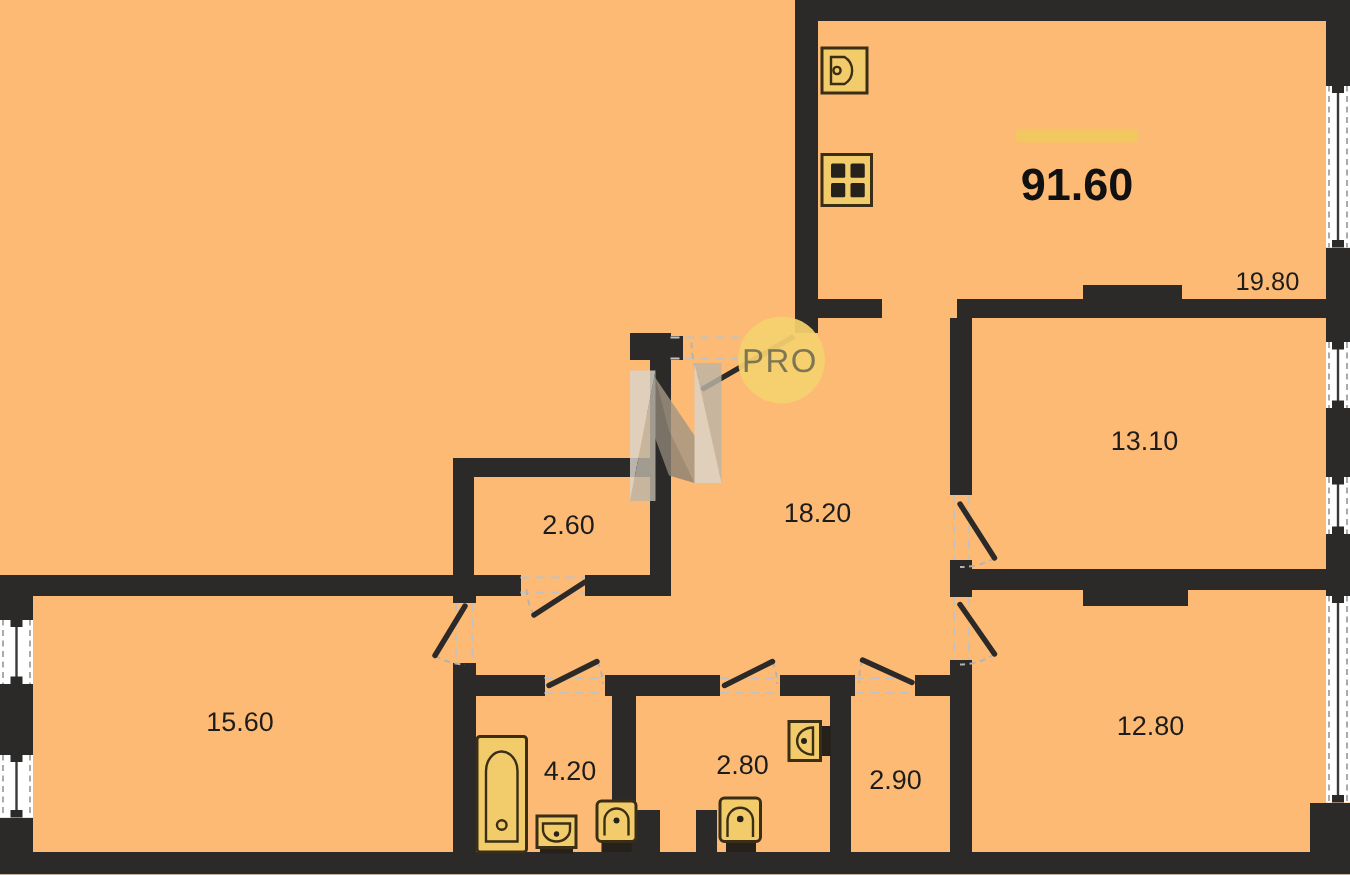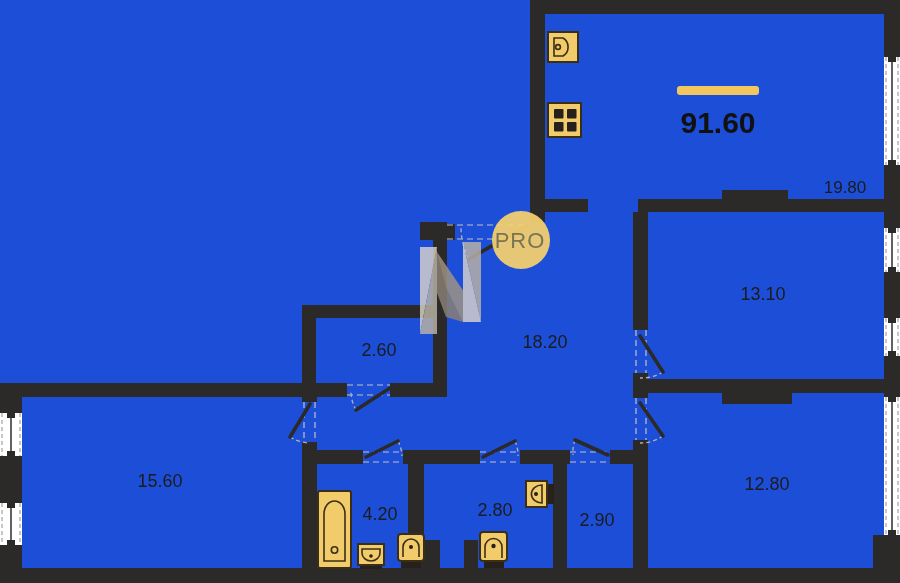--- a/index.html
+++ b/index.html
@@ -1,16 +1,16 @@
 <!DOCTYPE html>
 <html><head>
 <meta charset="utf-8">
 <style>
   html,body{margin:0;padding:0;background:#ffffff;}
-  .stage{position:relative;width:900px;height:583px;background:#1d4ed8;overflow:hidden;
+  .stage{position:relative;width:900px;height:583px;background:#fdba74;overflow:hidden;
          font-family:"Liberation Sans",sans-serif;}
   svg text{font-family:"Liberation Sans",sans-serif;fill:#1c1c1c;}
   .room-label{font-size:18px;}
   .side-label{font-size:17px;}
   .total-label{font-size:30px;font-weight:700;fill:#111111;}
   .wm-text{font-size:22px;fill:#60604f;opacity:.8;letter-spacing:1px;}
   .wall{fill:#2b2a28;}
   .leaf{stroke:#2b2a28;stroke-width:3.6;stroke-linecap:round;fill:none;}
   .arc{stroke:#b3b3b3;stroke-width:1.3;stroke-dasharray:4 3;fill:none;}
   .opening{stroke:#c2c2c2;stroke-width:1.2;stroke-dasharray:6 4;fill:none;}

